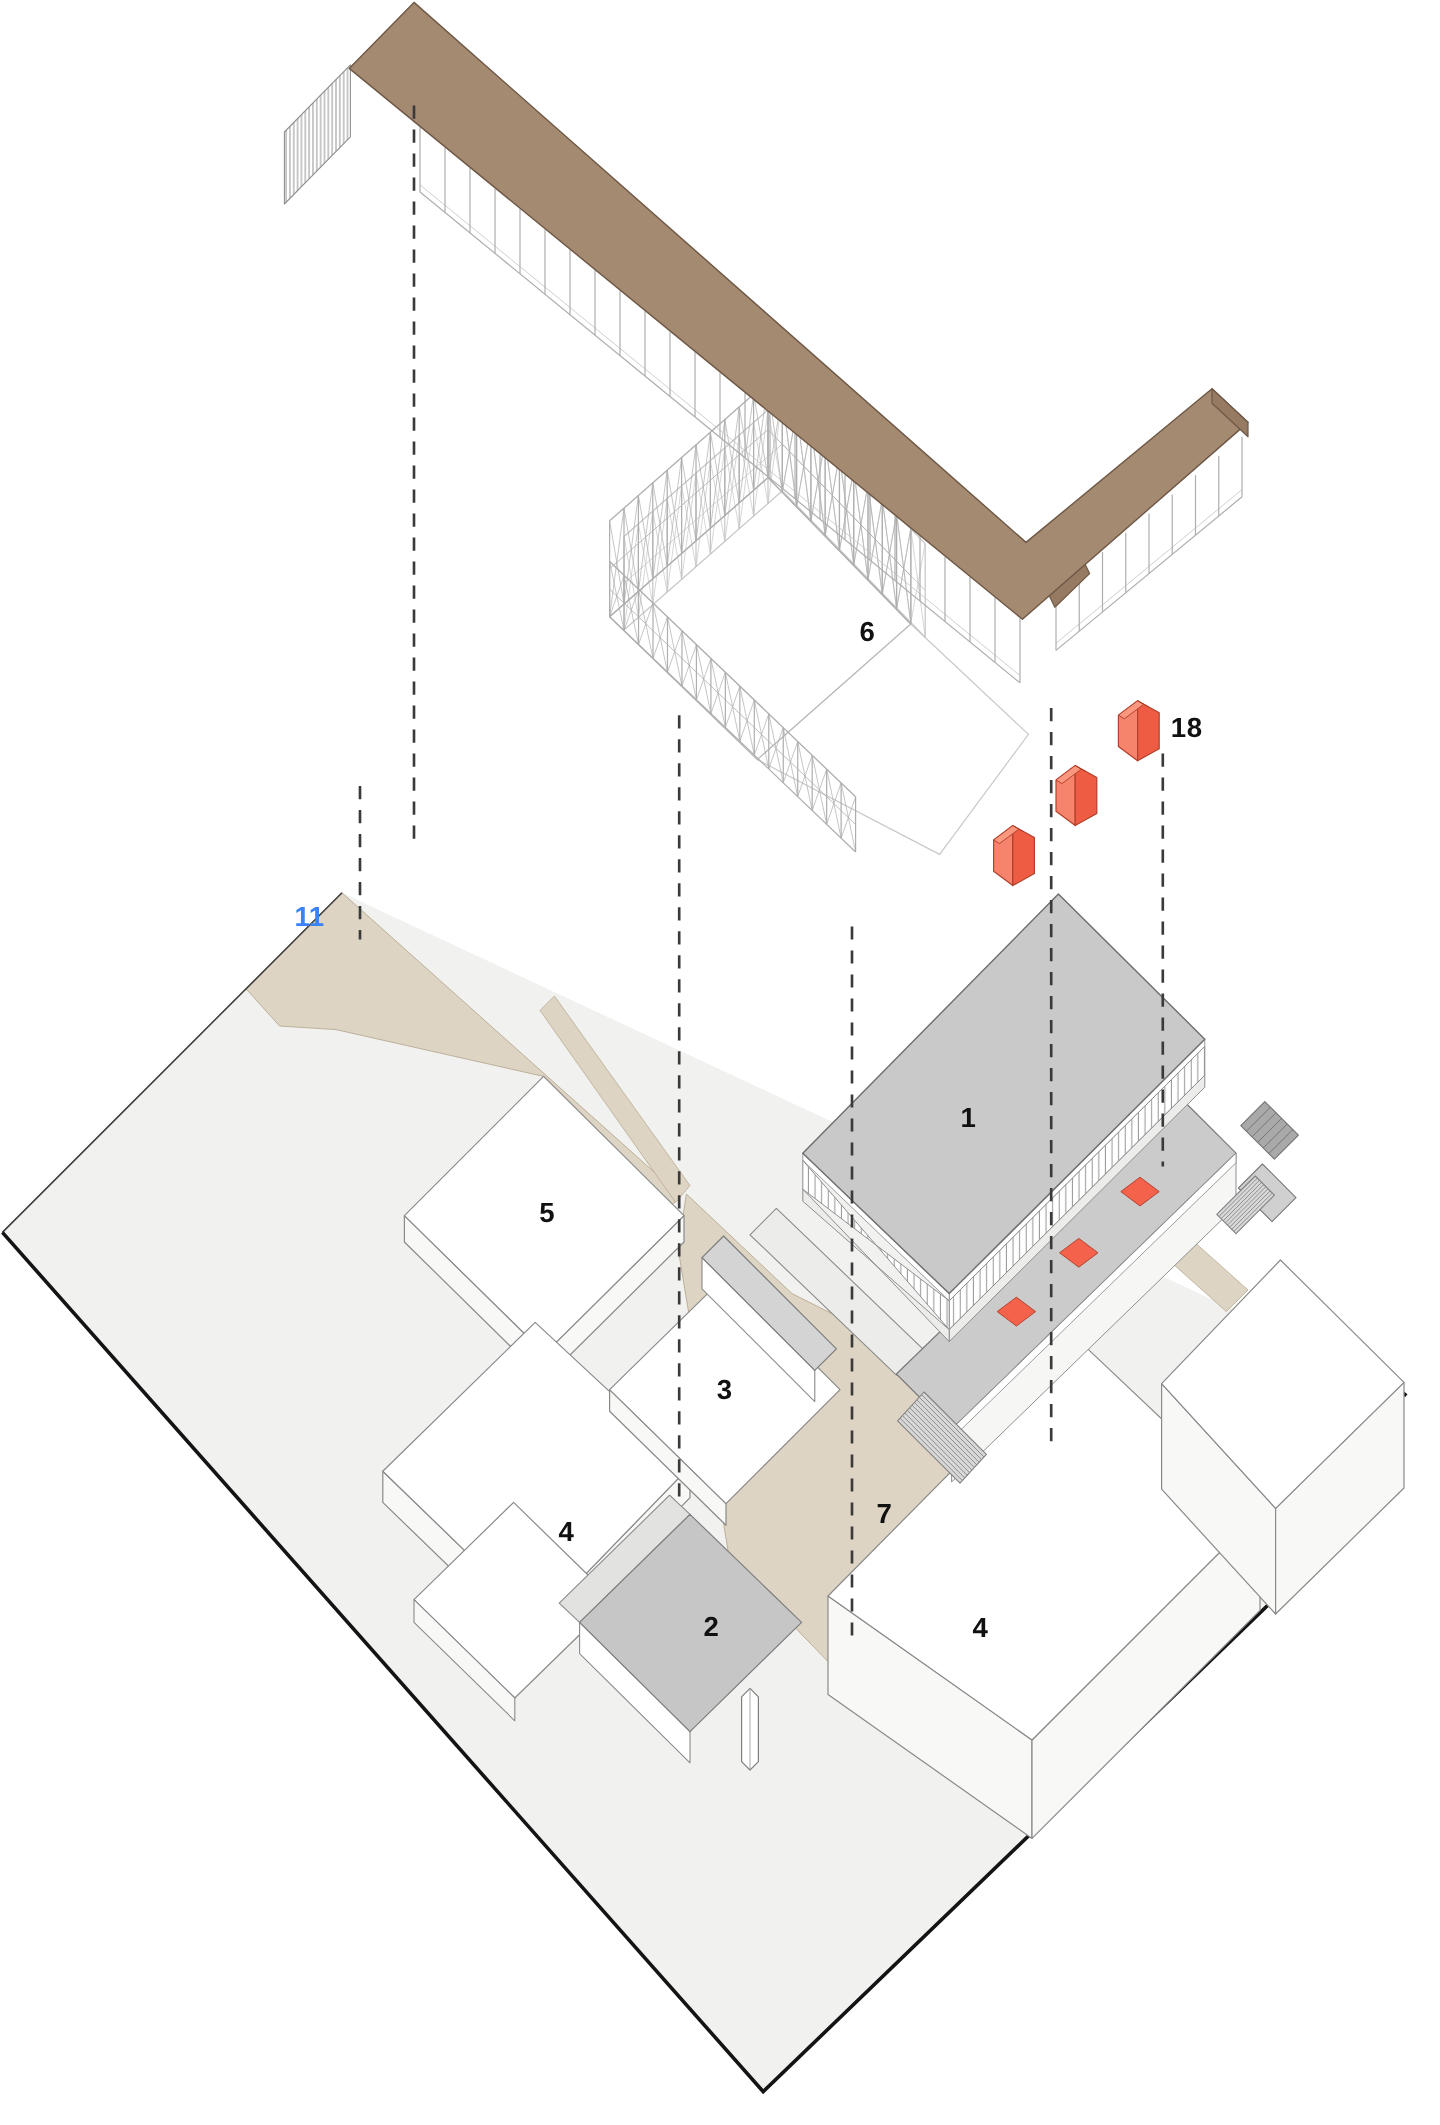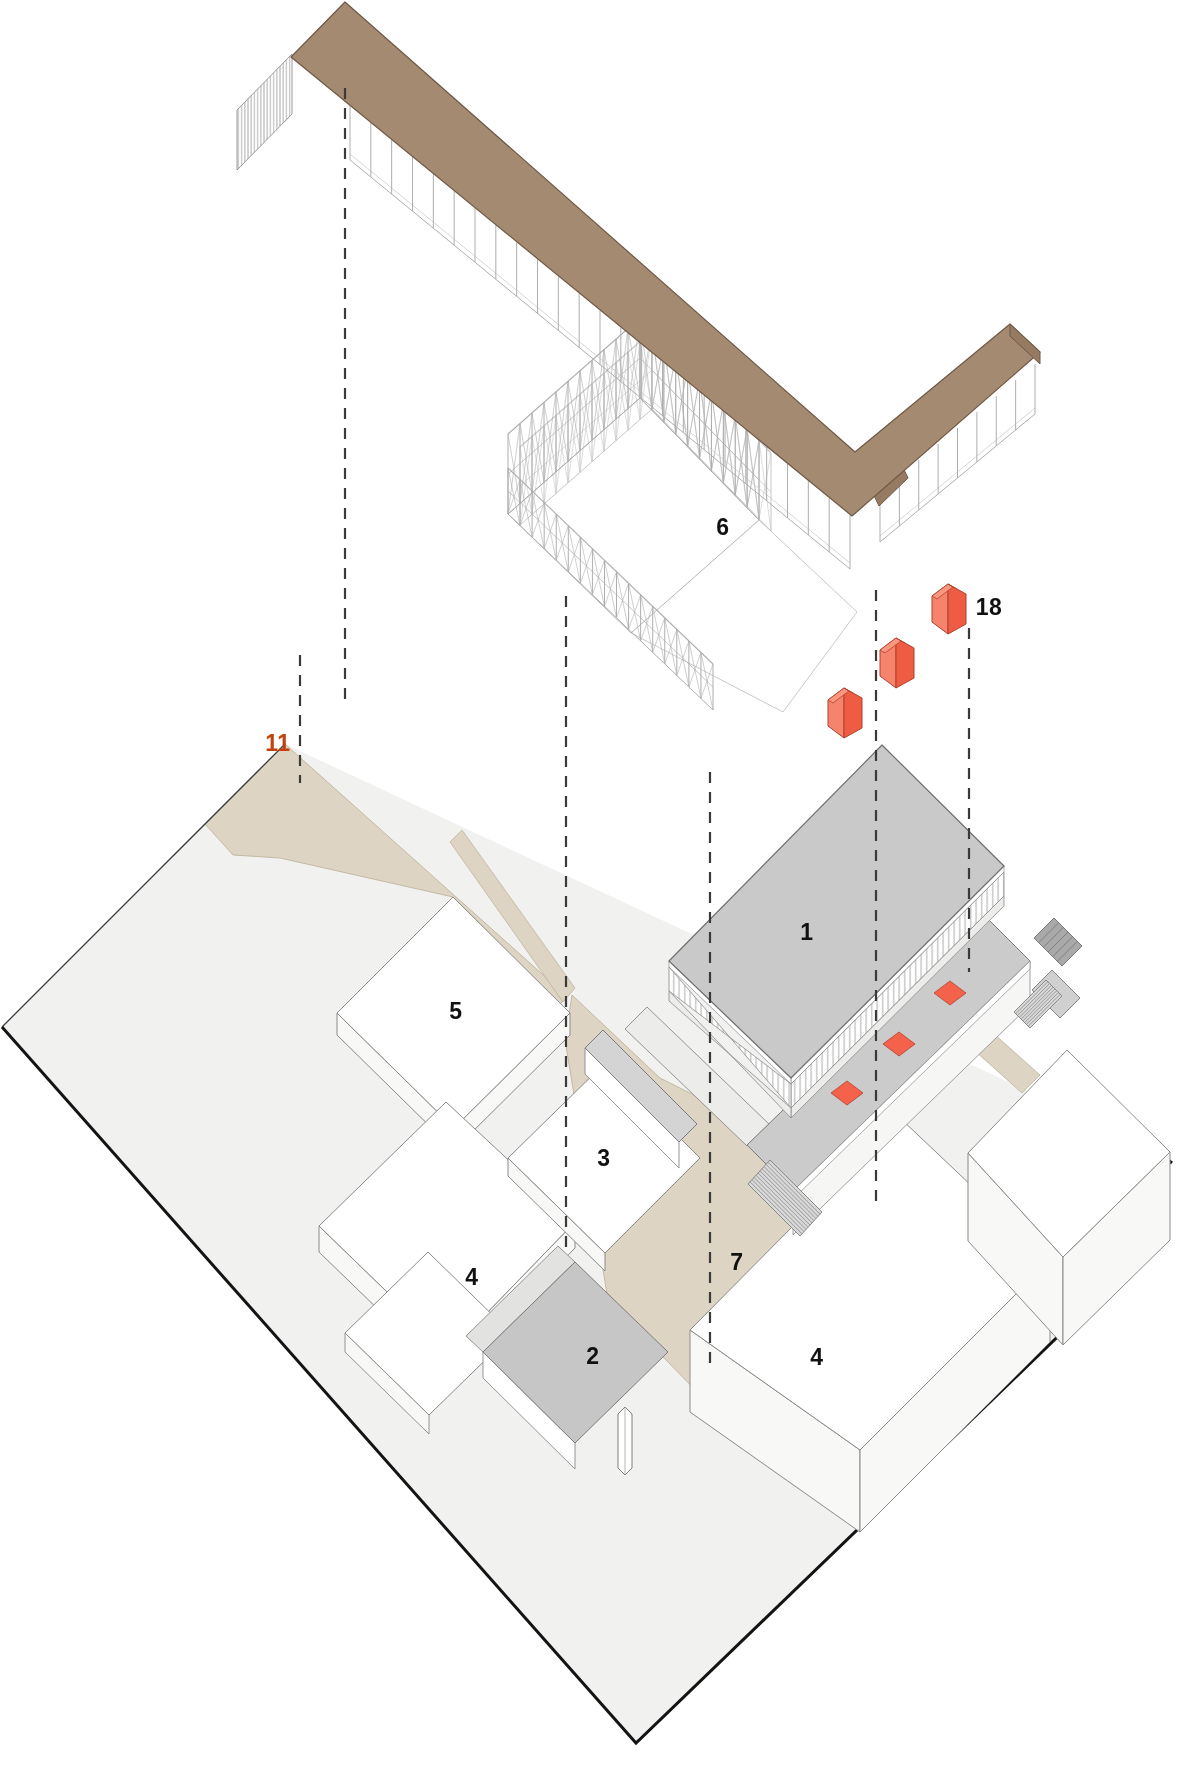--- a/index.html
+++ b/index.html
@@ -383,15 +383,15 @@
   <div id="labels">
       <div class="diagram-label" style="left: 807px; top: 932px; color: rgb(17, 17, 17);">1</div>
       <div class="diagram-label" style="left: 593px; top: 1356px; color: rgb(17, 17, 17);">2</div>
       <div class="diagram-label" style="left: 604px; top: 1158px; color: rgb(17, 17, 17);">3</div>
       <div class="diagram-label" style="left: 472px; top: 1277px; color: rgb(17, 17, 17);">4</div>
       <div class="diagram-label" style="left: 817px; top: 1357px; color: rgb(17, 17, 17);">4</div>
       <div class="diagram-label" style="left: 456px; top: 1011px; color: rgb(17, 17, 17);">5</div>
       <div class="diagram-label" style="left: 723px; top: 527px; color: rgb(17, 17, 17);">6</div>
       <div class="diagram-label" style="left: 737px; top: 1262px; color: rgb(17, 17, 17);">7</div>
       <div class="diagram-label" style="left: 989px; top: 607px; color: rgb(17, 17, 17);">18</div>
-      <div class="diagram-label" style="left: 258px; top: 743px; color: #c2410c; margin-left: 20px;">11</div>
+      <div class="diagram-label" style="left: 258px; top: 764px; color: #3b82f6;">11</div>
     </div>
 </div>
 
 </body></html>

